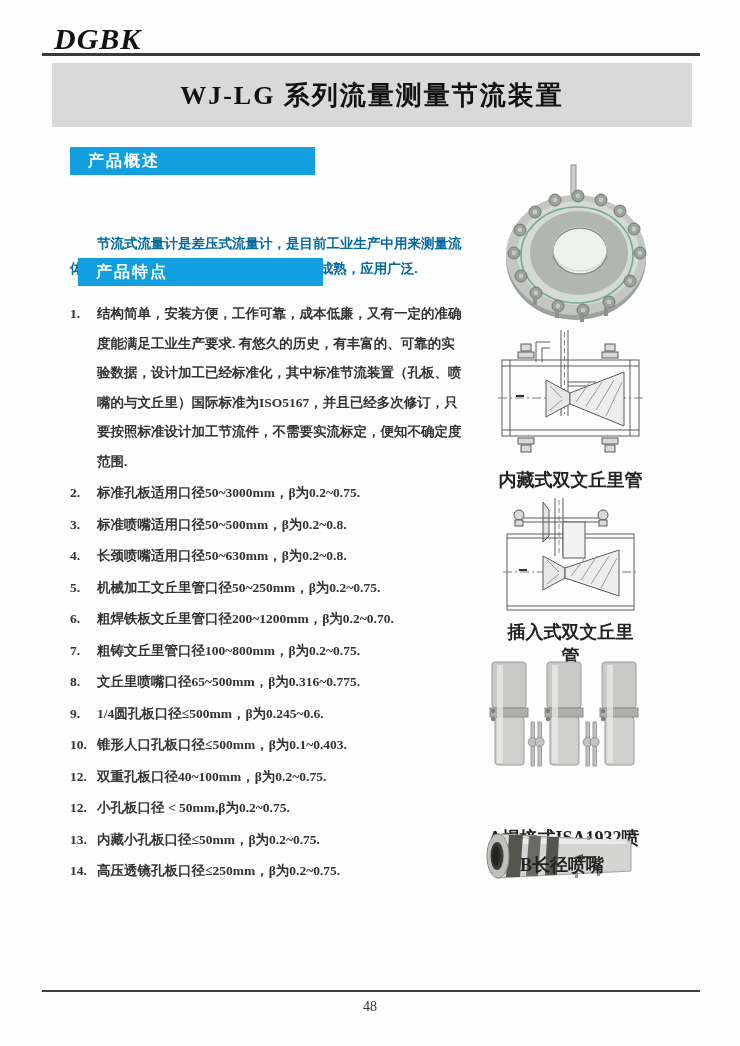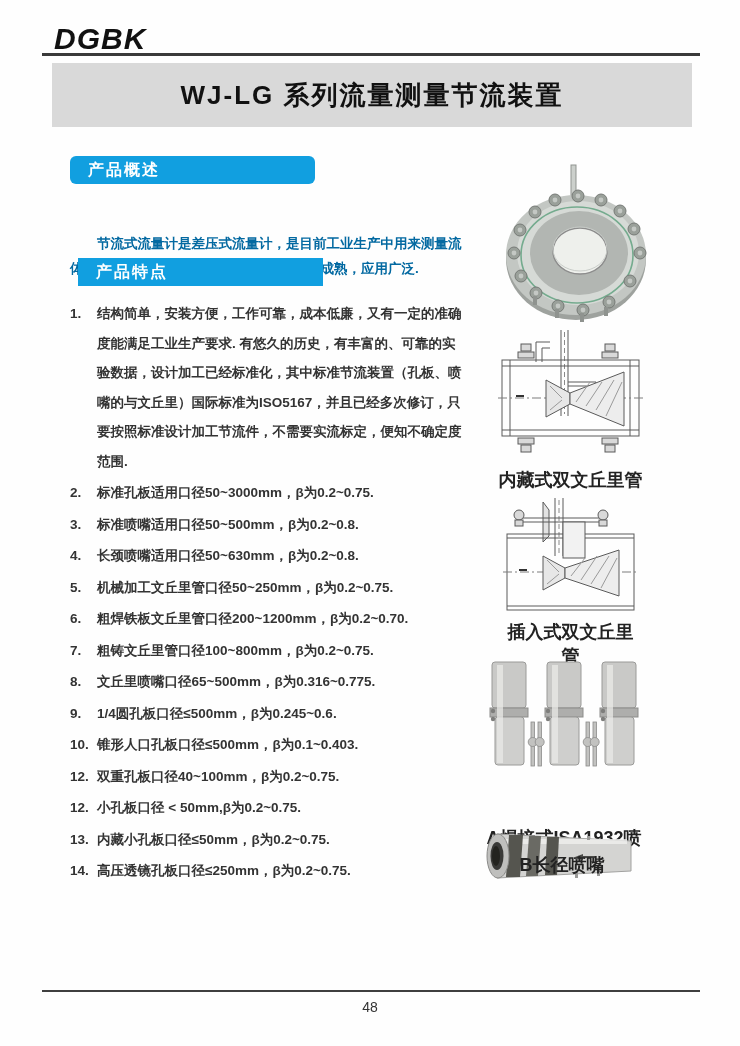--- a/index.html
+++ b/index.html
@@ -1,17 +1,17 @@
 <!DOCTYPE html>
 <html><head>
 <meta charset="utf-8">
 <style>
   html,body{margin:0;padding:0;background:#ffffff;}
   .page{position:relative;width:740px;height:1046px;background:#fefefe;overflow:hidden;
-        font-family:Liberation Sans, sans-serif;color:#2b2b2b;}
+        font-family:Liberation Serif, serif;color:#2b2b2b;}
   .logo{position:absolute;left:54px;top:22px;font-size:30px;font-weight:bold;font-style:italic;
         letter-spacing:1px;color:#111;}
   .rule-top{position:absolute;left:42px;top:53px;width:658px;height:3px;background:#3a3a3a;}
   .title-bar{position:absolute;left:52px;top:63px;width:640px;height:64px;background:#d9d9d9;
              display:flex;align-items:center;justify-content:center;}
   .title-bar .t{font-size:26px;font-weight:bold;color:#111;letter-spacing:2px;}
   .sec-head{position:absolute;left:70px;width:245px;height:28px;background:#119fe0;
             display:flex;align-items:center;}
   .sec-head .h{color:#fff;font-weight:bold;font-size:16px;padding-left:18px;letter-spacing:2px;}
   .overview-body{position:absolute;left:70px;top:211px;width:400px;font-size:13.5px;
@@ -32,21 +32,21 @@
 <body>
 
 <div class="page">
 
   <div class="logo">DGBK</div>
   <div class="rule-top"></div>
   <div class="title-bar">
     <span class="t">WJ-LG 系列流量测量节流装置</span>
   </div>
 
-  <div class="sec-head" style="top:156px;border-radius:6px;">
+  <div class="sec-head" style="top:147px;">
     <span class="h">产品概述</span>
   </div>
   <p class="overview-body">节流式流量计是差压式流量计，是目前工业生产中用来测量流体流量最悠久的流量装置. 种类繁多，技术成熟，应用广泛.</p>
 
   <div class="sec-head" style="top:258px;margin-left:8px;">
     <span class="h">产品特点</span>
   </div>
 
   <div class="features">
     <div class="feat-item feat-first">

